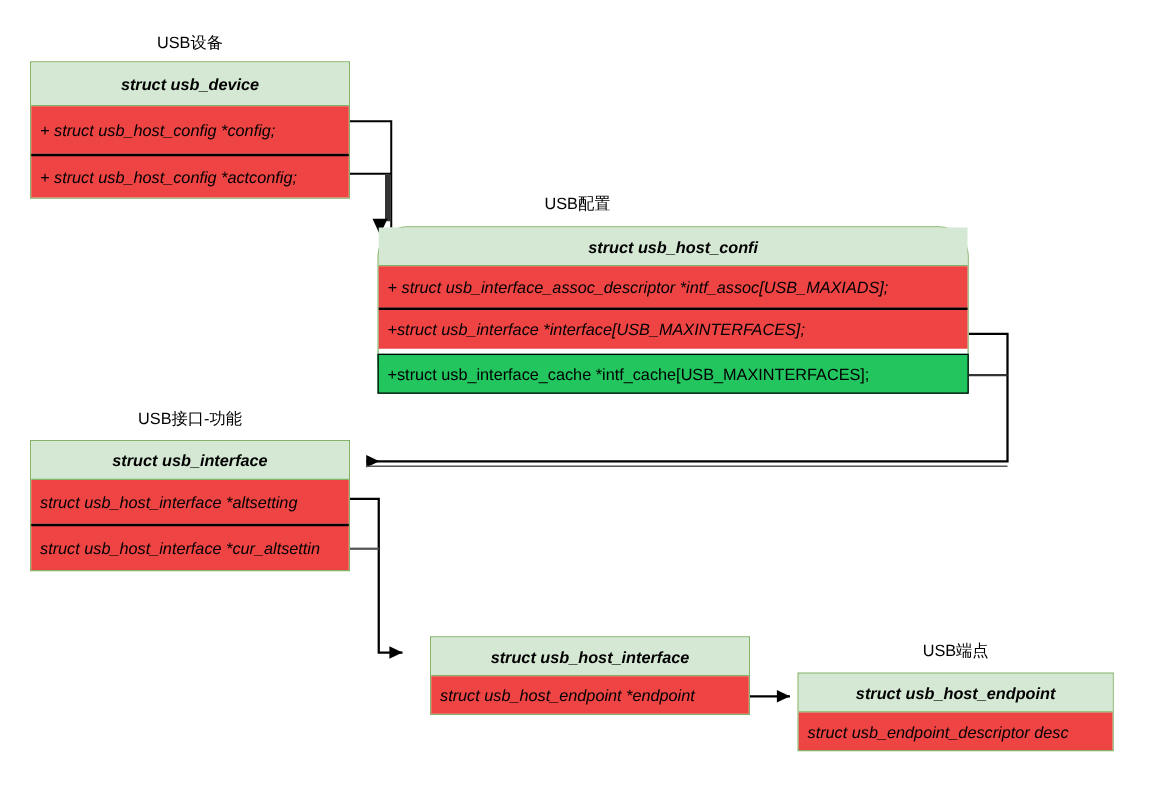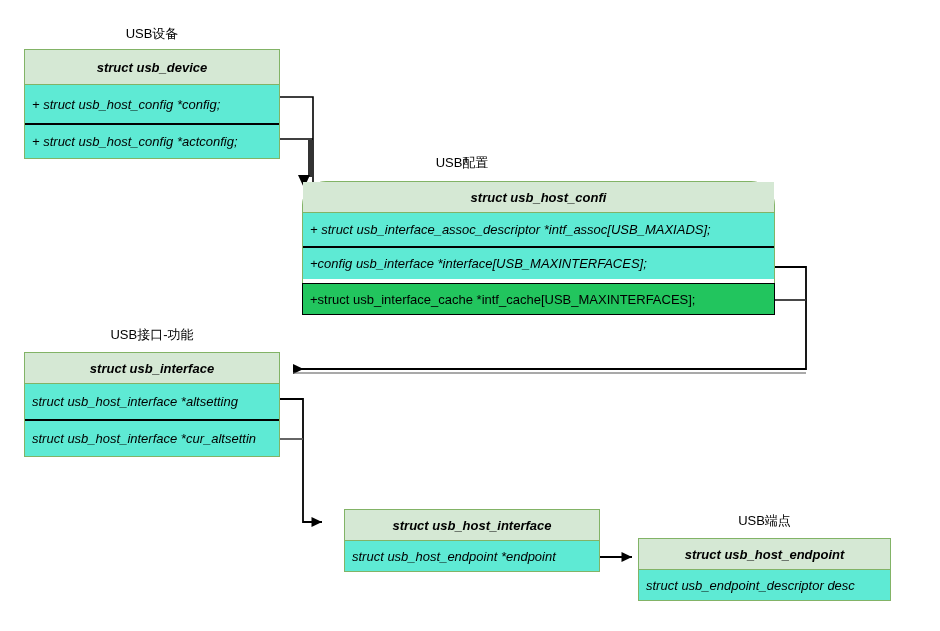--- a/index.html
+++ b/index.html
@@ -62,21 +62,21 @@
   }
   .uml .row {
     box-sizing: border-box;
     font-size: 13px;
     color: #000000;
     display: flex;
     align-items: center;
     padding-left: 7px;
     overflow: hidden;
     white-space: nowrap;
-    background: #5eead4;
+    background: #ef4444;
   }
   .uml .row.dark {
     border-top: 2px solid #000000;
   }
   
   .blackbox {
     position: absolute;
     box-sizing: border-box;
     background: #22c55e;
     border: 1.5px solid #000000;
@@ -138,21 +138,21 @@
 
   <div class="uml" style="left:24px; top:49px; width:256px; height:110px;">
     <div class="hdr" style="height:35px;">struct usb_device</div>
     <div class="row" style="height:38px;">+ struct usb_host_config *config;</div>
     <div class="row dark" style="height:35px;">+  struct usb_host_config *actconfig;</div>
   </div>
 
   <div class="uml" style="left:302px; top:181px; width:473px; height:134px;border-radius:24px;">
     <div class="hdr" style="height:31px;">struct usb_host_confi</div>
     <div class="row" style="height:33px;">+ struct usb_interface_assoc_descriptor *intf_assoc[USB_MAXIADS];</div>
-    <div class="row dark" style="height:33px;">+config usb_interface *interface[USB_MAXINTERFACES];</div>
+    <div class="row dark" style="height:33px;">+struct usb_interface *interface[USB_MAXINTERFACES];</div>
   </div>
 
   <div class="blackbox" style="left:302px; top:283px; width:473px; height:32px;">+struct usb_interface_cache *intf_cache[USB_MAXINTERFACES];</div>
 
   <div class="uml" style="left:24px; top:352px; width:256px; height:105px;">
     <div class="hdr" style="height:31px;">struct usb_interface</div>
     <div class="row" style="height:35px;">struct usb_host_interface *altsetting</div>
     <div class="row dark" style="height:37px;">struct usb_host_interface *cur_altsettin</div>
   </div>
 

